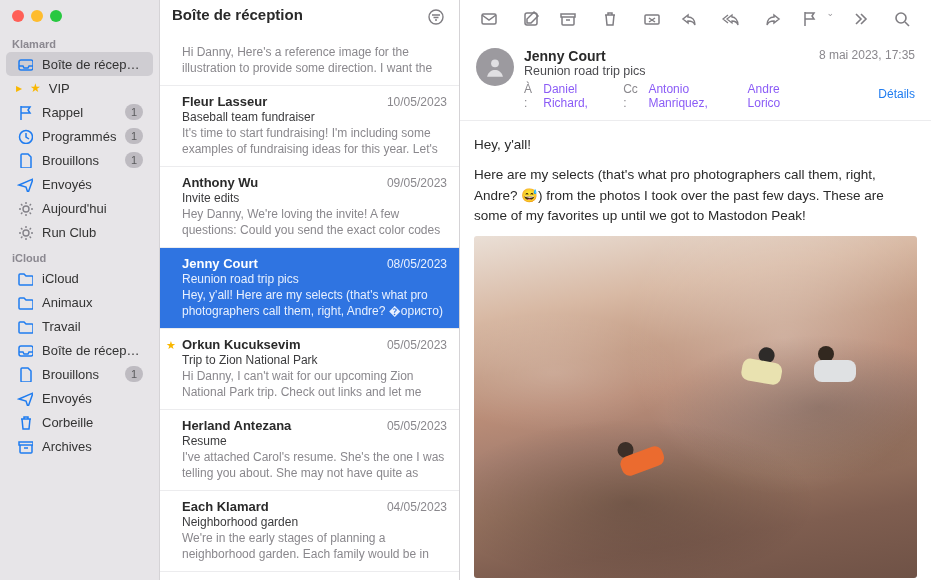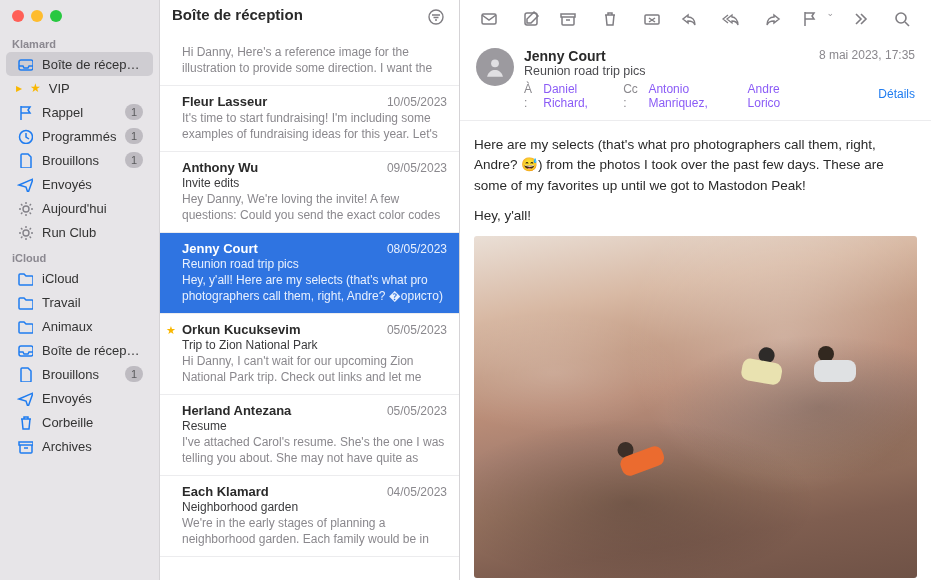--- a/index.html
+++ b/index.html
@@ -253,29 +253,29 @@
         </svg>
       </span>
     <span class="lbl">iCloud</span>
   </div>
   <div class="sb-item">
     <span class="ico st-blue">
         <svg>
           <use href="#i-folder"></use>
         </svg>
       </span>
+    <span class="lbl">Animaux</span>
+  </div>
+  <div class="sb-item">
+    <span class="ico st-blue">
+        <svg>
+          <use href="#i-folder"></use>
+        </svg>
+      </span>
     <span class="lbl">Travail</span>
-  </div>
-  <div class="sb-item">
-    <span class="ico st-blue">
-        <svg>
-          <use href="#i-folder"></use>
-        </svg>
-      </span>
-    <span class="lbl">Animaux</span>
   </div>
   <div class="sb-item">
     <span class="ico st-blue">
         <svg>
           <use href="#i-inbox"></use>
         </svg>
       </span>
     <span class="lbl">Boîte de réception</span>
   </div>
   <div class="sb-item">
@@ -331,20 +331,21 @@
           <span class="date"></span>
         </div>
         <div class="subj"></div>
         <div class="prev">Hi Danny, Here's a reference image for the illustration to provide some direction. I want the piece to emulate this pose, and com…</div>
       </div>
       <div class="mrow">
         <div class="top">
           <span class="from">Fleur Lasseur</span>
           <span class="date">10/05/2023</span>
         </div>
+        <div class="subj">Baseball team fundraiser</div>
         <div class="prev">It's time to start fundraising! I'm including some examples of fundraising ideas for this year. Let's get together on Friday to c…</div>
       </div>
       <div class="mrow">
         <div class="top">
           <span class="from">Anthony Wu</span>
           <span class="date">09/05/2023</span>
         </div>
         <div class="subj">Invite edits<span class="attach"><svg width="12" height="12">
               <use href="#i-attach"></use>
             </svg></span></div>
@@ -485,22 +486,22 @@
         <div>8 mai 2023, 17:35</div>
         <div style="padding-top:2px"><svg width="14" height="14">
               <use href="#i-attach"></use>
             </svg></div>
         <div style="padding-top:6px"><span class="details-link">Détails</span></div>
       </div>
     </div>
   </div>
 
   <div class="msg-body">
+    <p>Hey, y'all!</p>
     <p>Here are my selects (that's what pro photographers call them, right, Andre? 😅) from the photos I took over the past few days. These are some of my favorites up until we got to Mastodon Peak!</p>
-    <p>Hey, y'all!</p>
     <div class="photo">
       <div class="rock-shade"></div>
       <div class="person p1">
           <div class="head"></div>
           <div class="body"></div>
         </div>
       <div class="person p2">
           <div class="head"></div>
           <div class="body"></div>
         </div>

